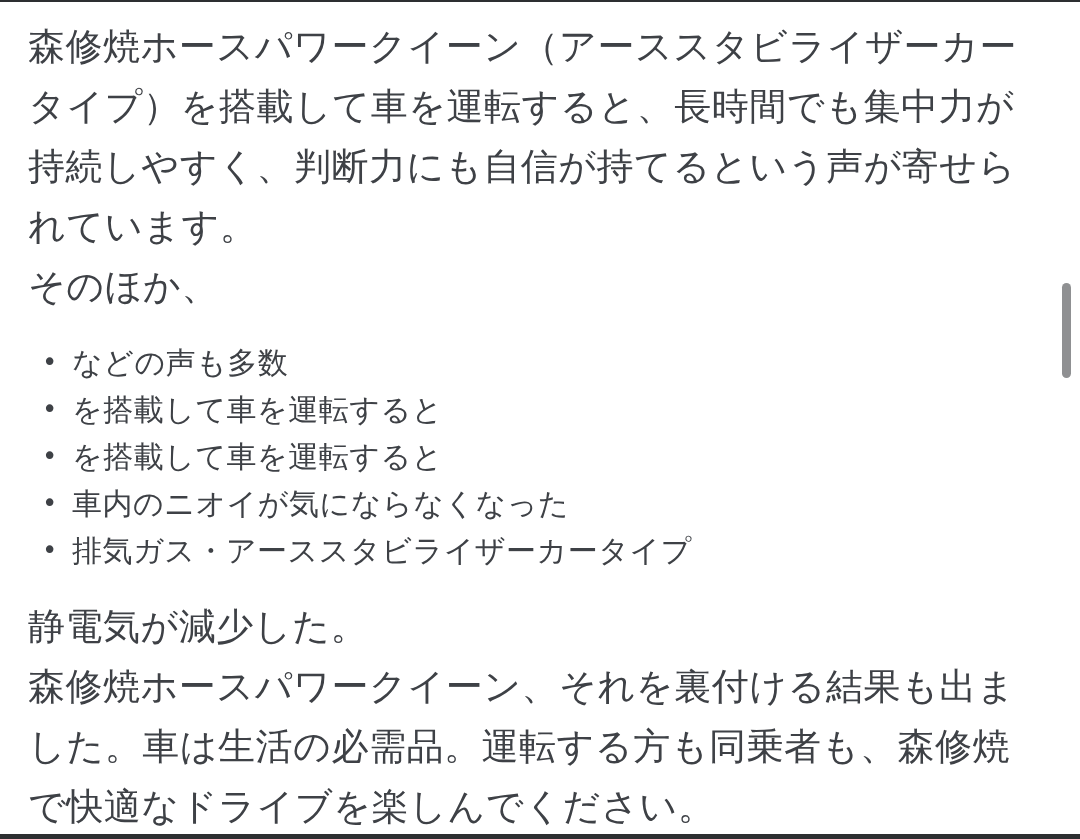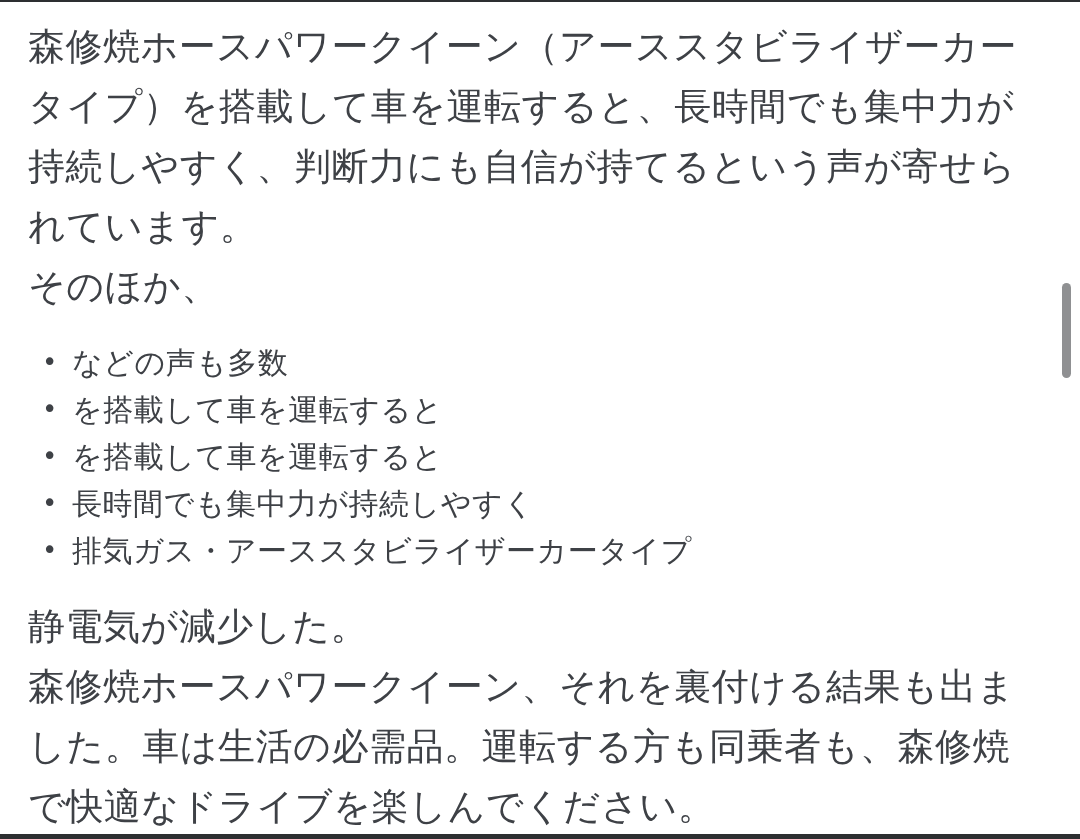--- a/index.html
+++ b/index.html
@@ -90,21 +90,21 @@
         <span class="li-text">を搭載して車を運転すると</span>
       </li>
 
       <li>
         <span class="bullet">•</span>
         <span class="li-text">を搭載して車を運転すると</span>
       </li>
 
       <li>
         <span class="bullet">•</span>
-        <span class="li-text">長時間でも集中力が持続しやすく</span>
+        <span class="li-text">車内のニオイが気にならなくなった</span>
       </li>
 
       <li>
         <span class="bullet">•</span>
         <span class="li-text">排気ガス・アーススタビライザーカータイプ</span>
       </li>
     </ul>
 
   <p class="body-text">静電気が減少した。</p>
   <p class="body-text">森修焼ホースパワークイーン、それを裏付ける結果も出ました。車は生活の必需品。運転する方も同乗者も、森修焼で快適なドライブを楽しんでください。</p>

